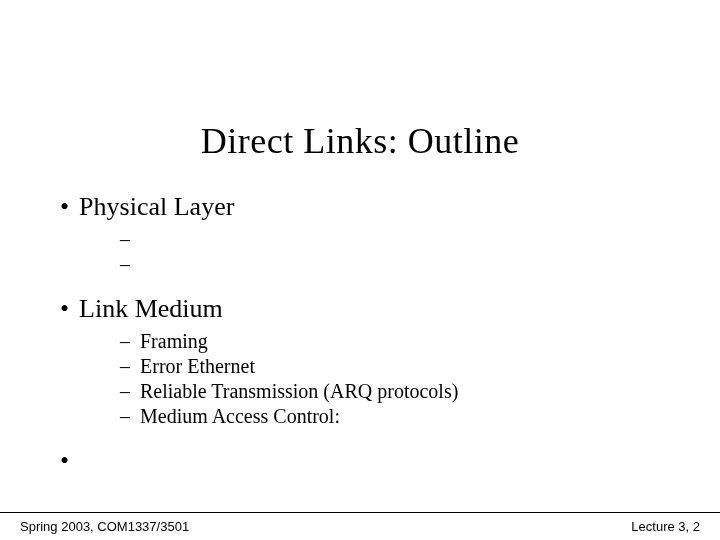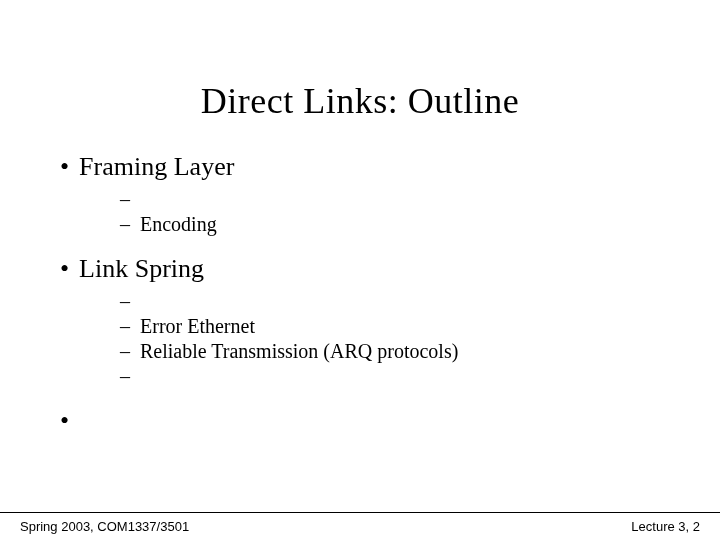--- a/index.html
+++ b/index.html
@@ -17,21 +17,21 @@
       overflow: hidden;
       position: relative;
     }
 
     .slide {
       width: 720px;
       height: 540px;
       padding: 30px 60px 40px 60px;
       display: flex;
       flex-direction: column;
-      justify-content: center;
+      justify-content: flex-end;
     }
 
     .title {
       text-align: center;
       font-size: 36px;
       font-weight: normal;
       margin-bottom: 30px;
       margin-top: 10px;
       letter-spacing: 0.5px;
     }
@@ -100,52 +100,53 @@
   </style>
 </head>
 <body>
 
 <div class="slide">
   <h1 class="title">Direct Links: Outline</h1>
 
   <div class="section">
     <div class="bullet-main">
       <span class="bullet-dot">•</span>
-      <span>Framing Layer</span>
+      <span>Physical Layer</span>
     </div>
     <div class="sub-items">
       <div class="sub-item">
         <span class="dash">–</span>
       </div>
       <div class="sub-item">
         <span class="dash">–</span>
-        <span>Encoding</span>
       </div>
     </div>
   </div>
 
   <div class="section">
     <div class="bullet-main">
       <span class="bullet-dot">•</span>
-      <span>Link Spring</span>
+      <span>Link Medium</span>
     </div>
     <div class="sub-items">
       <div class="sub-item">
         <span class="dash">–</span>
+        <span>Framing</span>
       </div>
       <div class="sub-item">
         <span class="dash">–</span>
         <span>Error Ethernet</span>
       </div>
       <div class="sub-item">
         <span class="dash">–</span>
         <span>Reliable Transmission (ARQ protocols)</span>
       </div>
       <div class="sub-item">
         <span class="dash">–</span>
+        <span>Medium Access Control:</span>
       </div>
     </div>
   </div>
 
   <div class="section">
     <div class="bullet-main">
       <span class="bullet-dot">•</span>
     </div>
   </div>
 </div>

